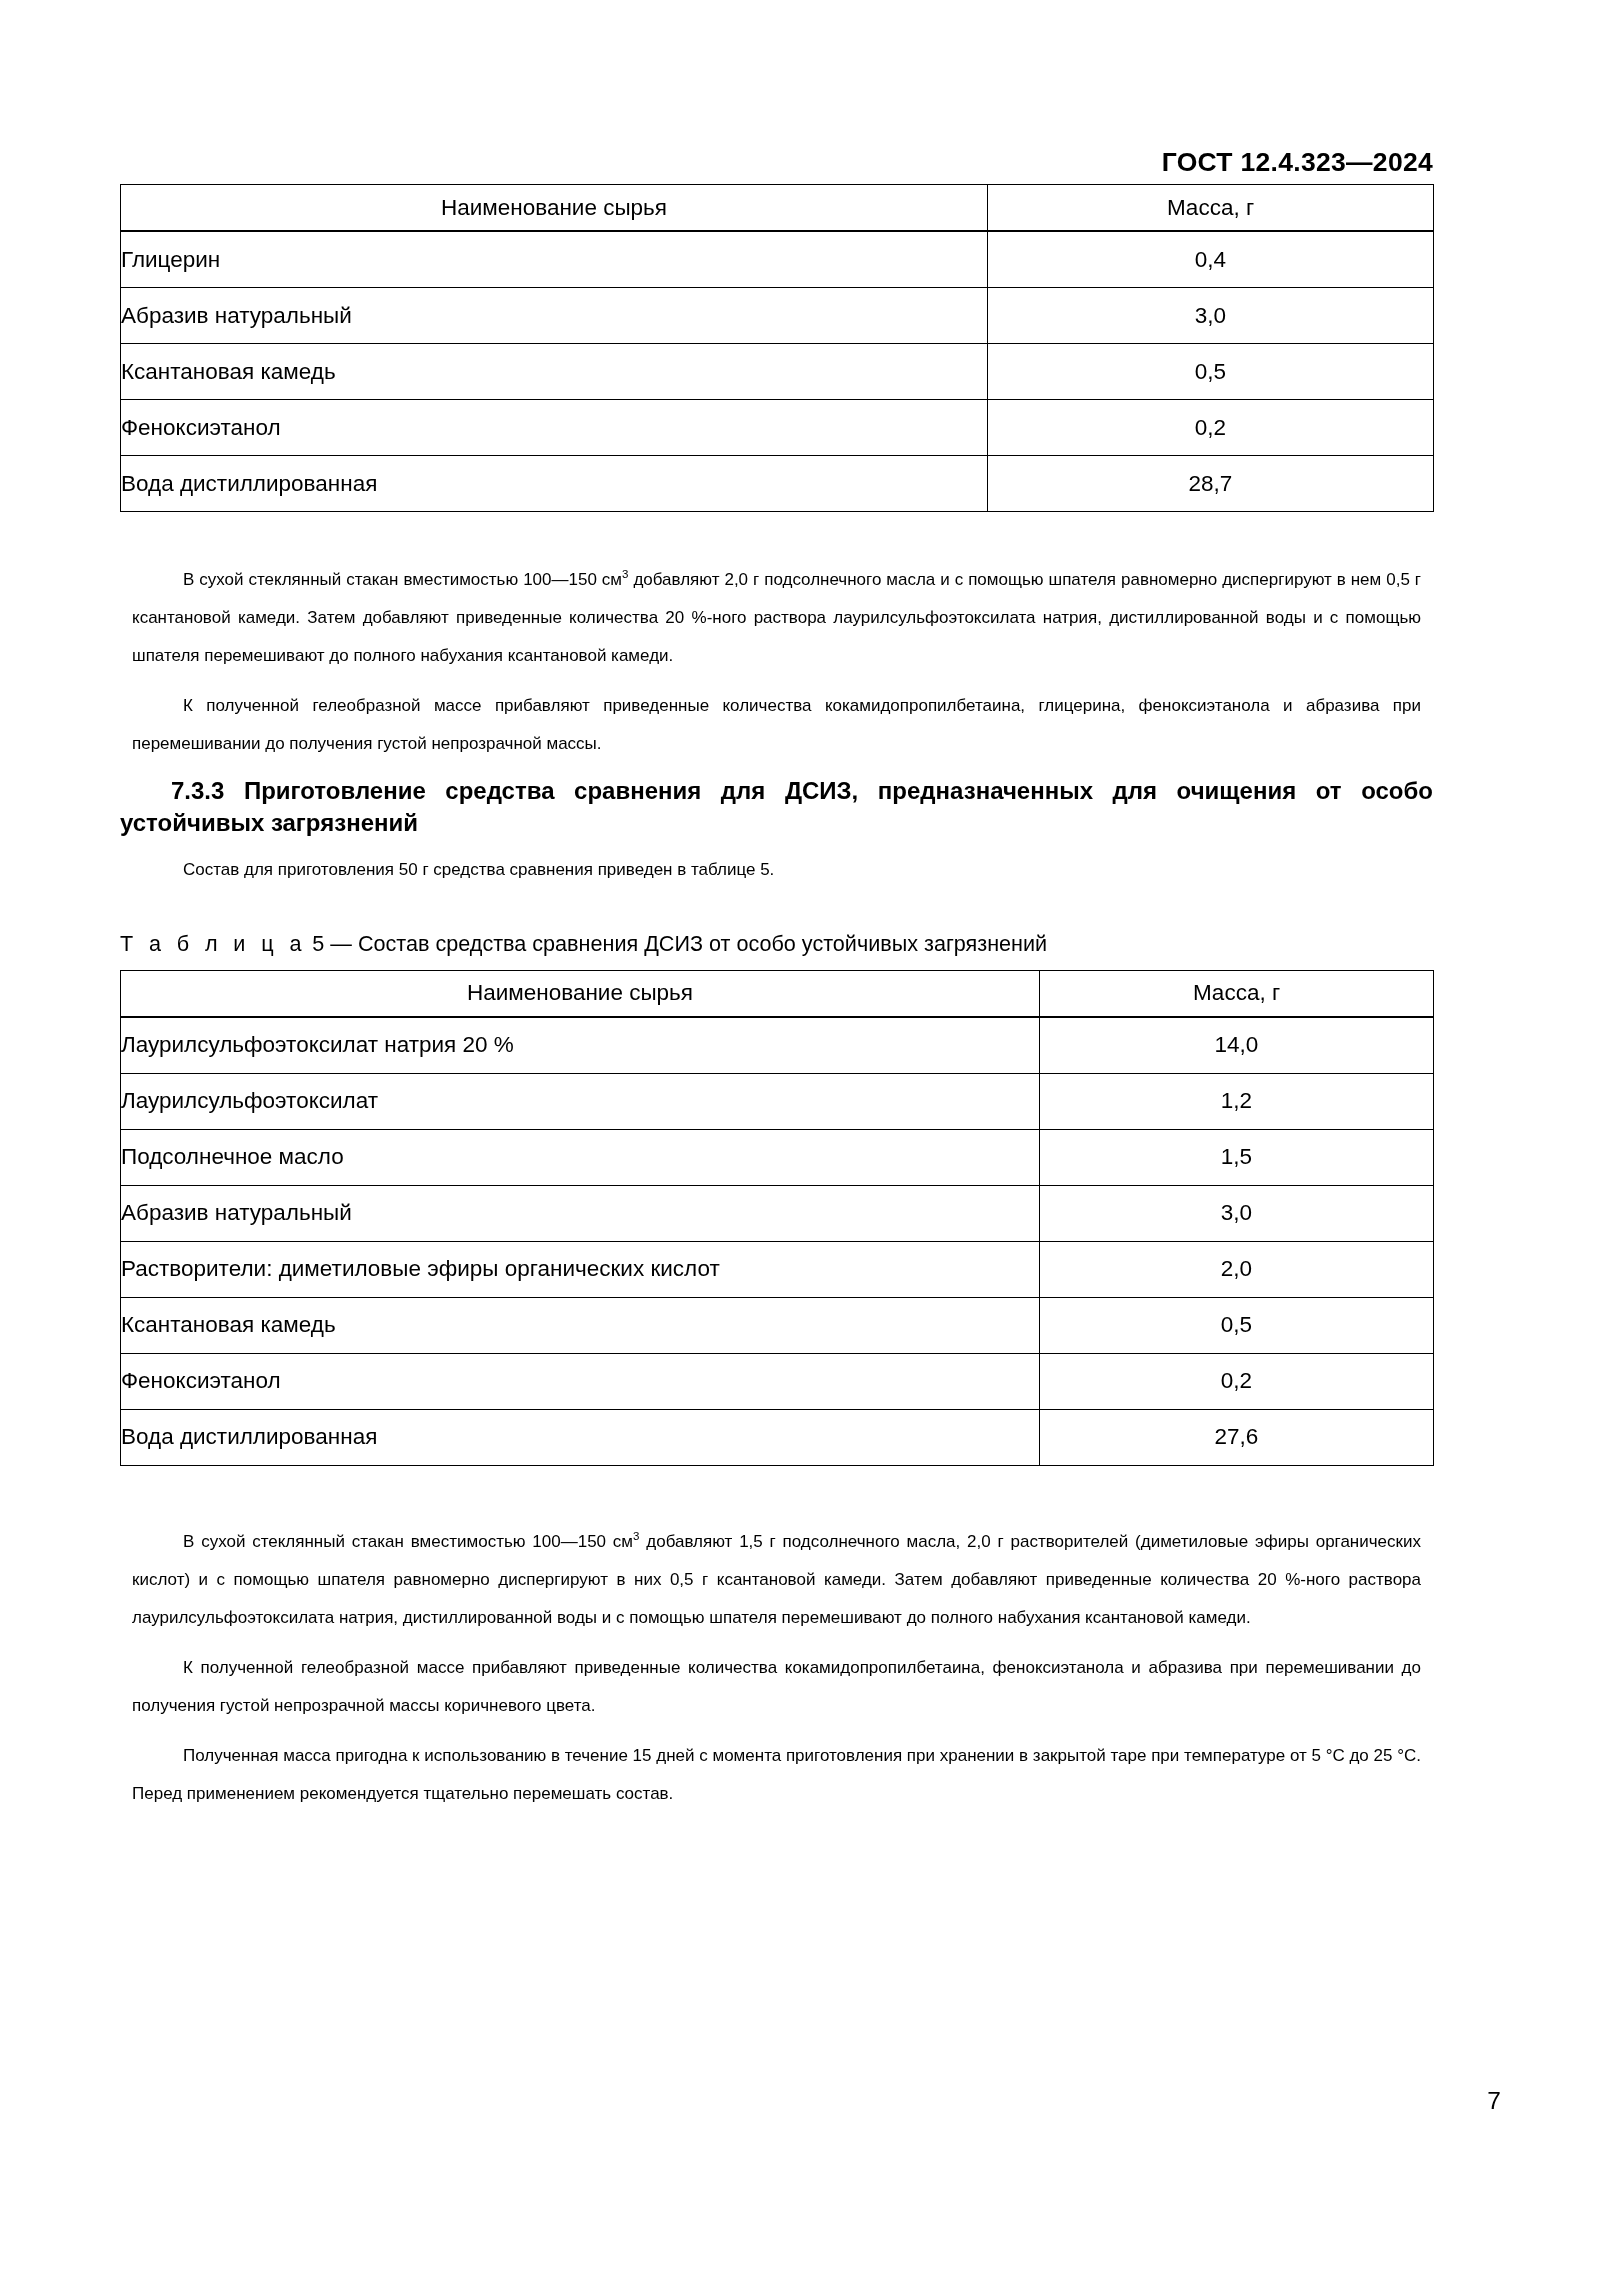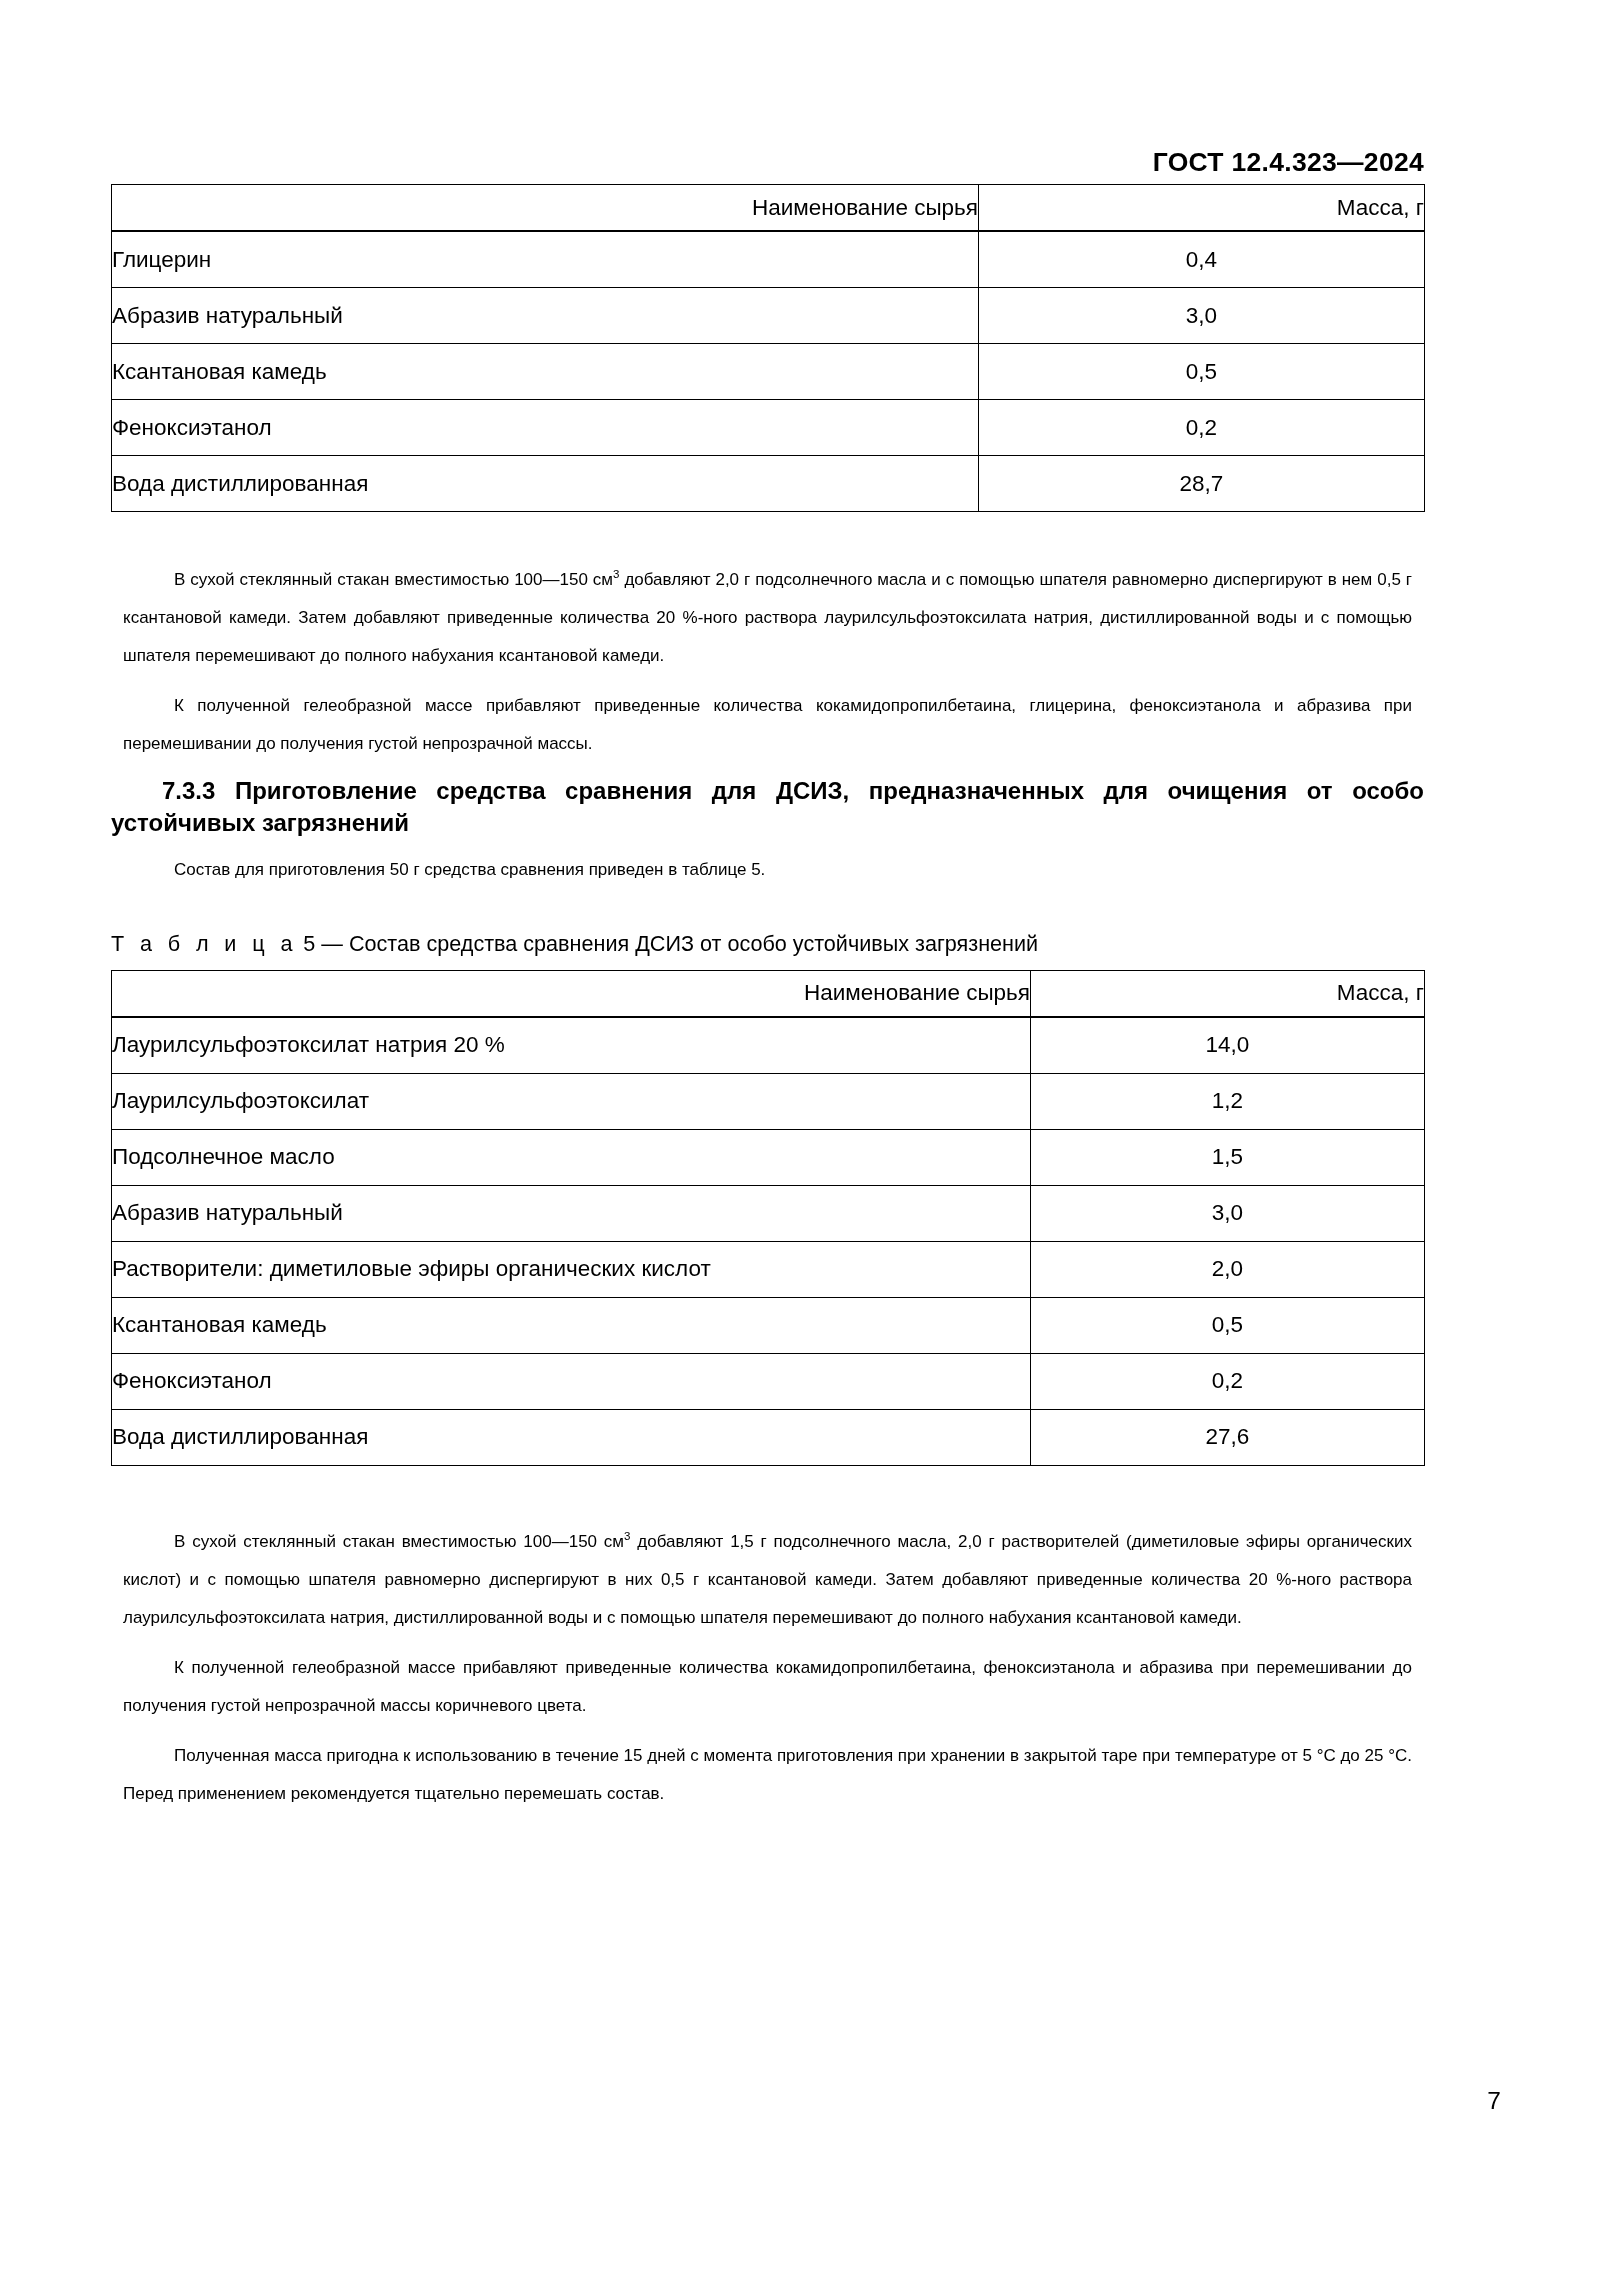--- a/index.html
+++ b/index.html
@@ -14,21 +14,21 @@
   .page {
     position: relative;
     width: 1621px;
     height: 2293px;
     background: #ffffff;
     overflow: hidden;
     box-sizing: border-box;
   }
   .content {
     position: absolute;
-    left: 111px;
+    left: 120px;
     top: 0;
     width: 1313px;
   }
 
   
   .doc-header {
     position: absolute;
     top: 147px;
     right: 0;
     width: 100%;
@@ -83,21 +83,21 @@
     table-layout: fixed;
     font-size: 22.5px;
   }
   table.gost td, table.gost th {
     border: 1.6px solid #000000;
     padding: 0;
     font-weight: normal;
   }
   table.gost thead td {
     border-bottom-width: 2.5px;
-    text-align: right;
+    text-align: center;
     height: 45px;
     vertical-align: middle;
     border-radius: 12px;
   }
   table.gost tbody td {
     height: 55px;
     vertical-align: middle;
   }
   td.name-cell {
     text-align: left;

